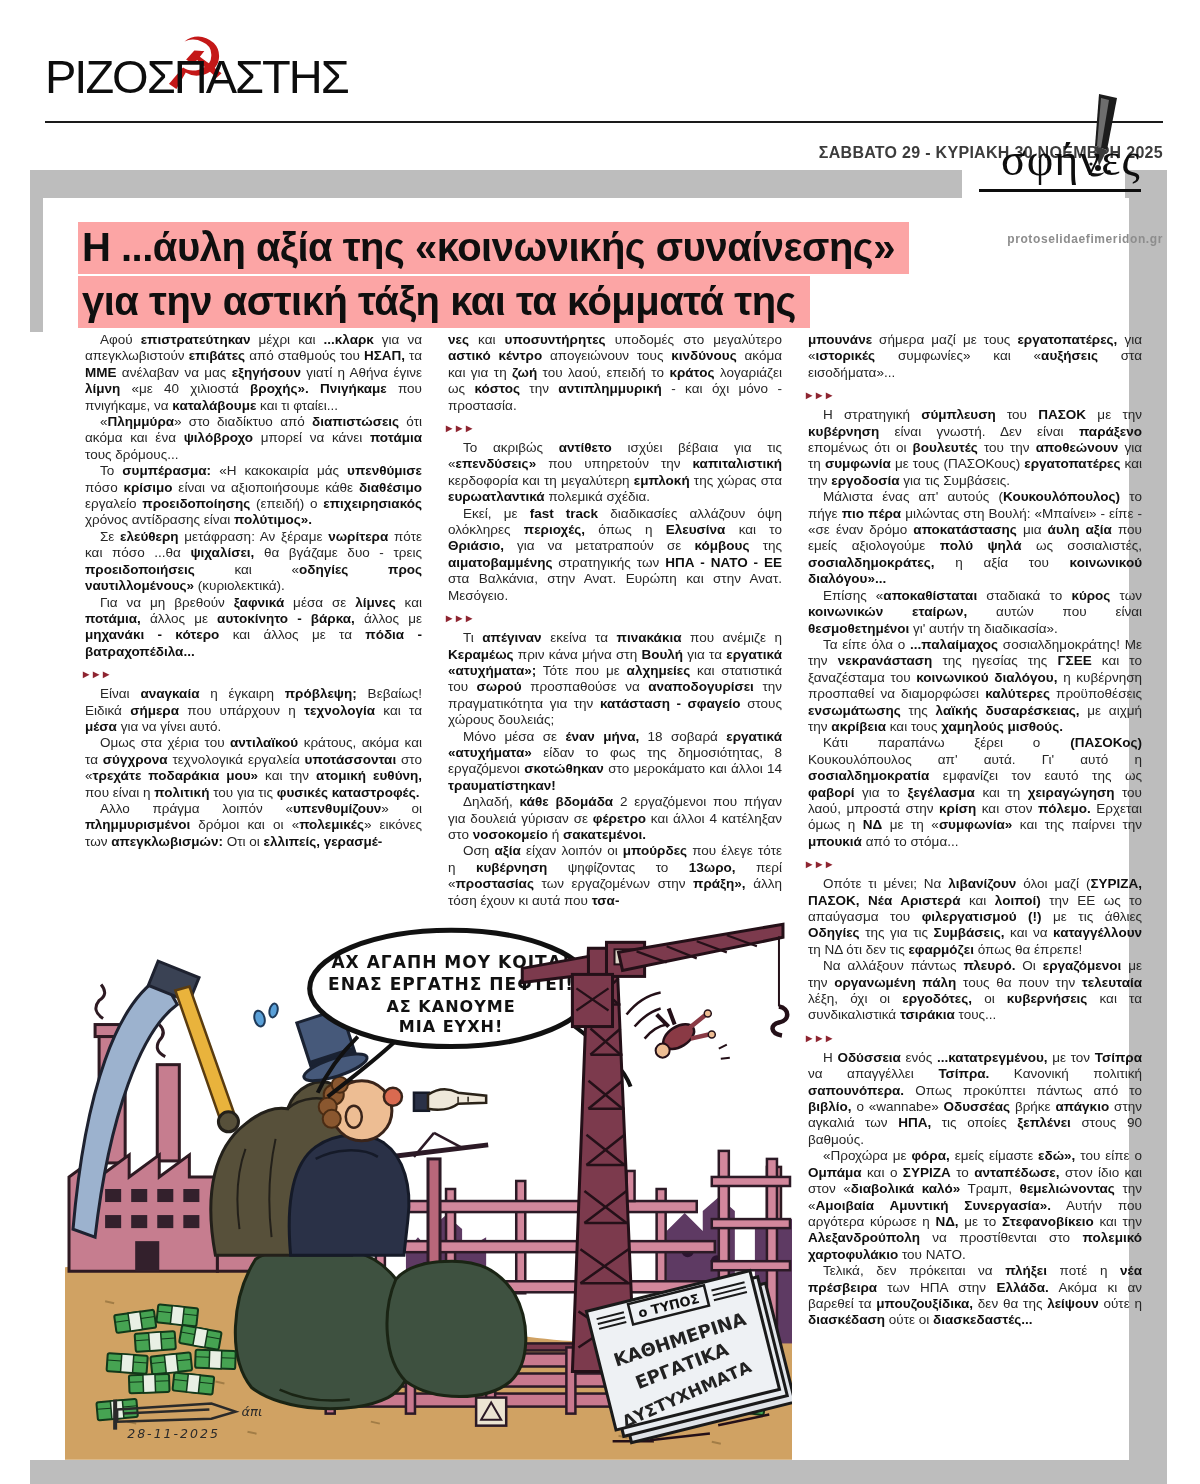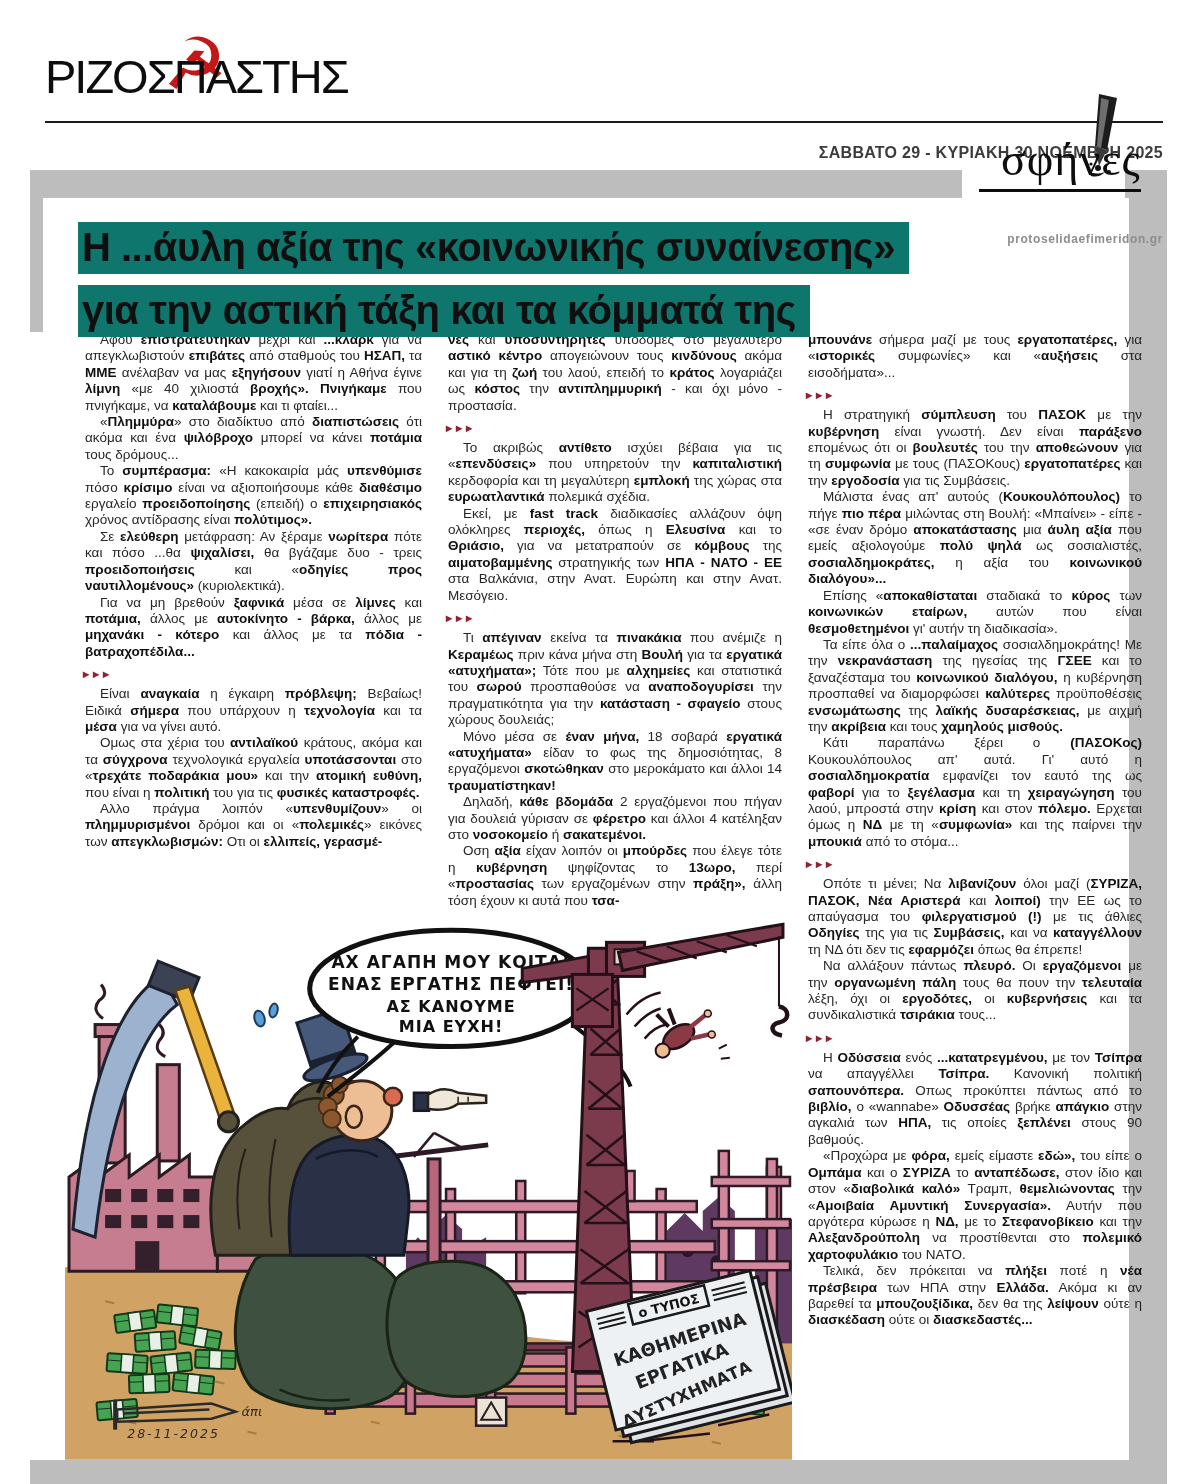--- a/index.html
+++ b/index.html
@@ -23,22 +23,22 @@
   
   .sfines{position:absolute;left:975px;top:96px;width:160px;height:96px;margin-left:18px;}
   .sfines-text{position:absolute;left:8px;bottom:6px;font-family:"Liberation Serif",serif;
         font-size:46px;color:#0d0d0d;letter-spacing:1px;}
   .sfines-rule{position:absolute;left:-14px;bottom:0;width:162px;height:3px;background:#0d0d0d;}
   .sfines-pencil{position:absolute;left:84px;top:-4px;}
   .watermark{position:absolute;right:37px;top:232px;font-size:12px;font-weight:bold;color:#8d8d8d;
         letter-spacing:.6px;}
   
   .headline{position:absolute;left:78px;top:222px;z-index:3;}
-  .headline span{display:inline-block;background:#0f766e;color:#0f0f0f;font-weight:bold;
-        font-size:40px;letter-spacing:-.5px;line-height:48px;padding:1px 14px 3px 4px;margin-bottom:11px;}
+  .headline span{display:inline-block;background:#fca5a5;color:#0f0f0f;font-weight:bold;
+        font-size:40px;letter-spacing:-.5px;line-height:48px;padding:1px 14px 3px 4px;margin-bottom:2px;}
   
   .col{position:absolute;top:332px;color:#262626;}
   .col-1{left:85px;width:337px;}
   .col-2{left:448px;width:334px;}
   .col-3{left:808px;width:334px;}
   .para{font-size:13.5px;line-height:16.4px;text-align:justify;margin:0;}
   .para b{color:#101010;}
   .para.ind{text-indent:15px;}
   .marker{color:#8e2430;font-size:12px;font-weight:bold;letter-spacing:4px;margin:7px 0 5px -2px;}
   

